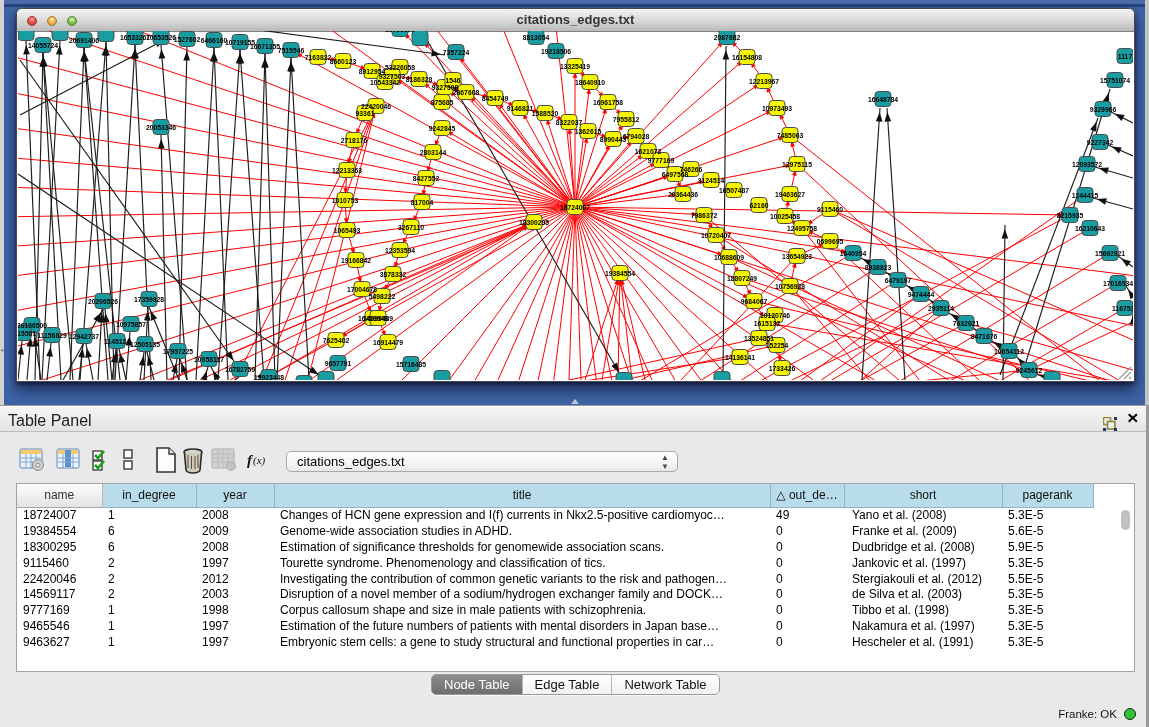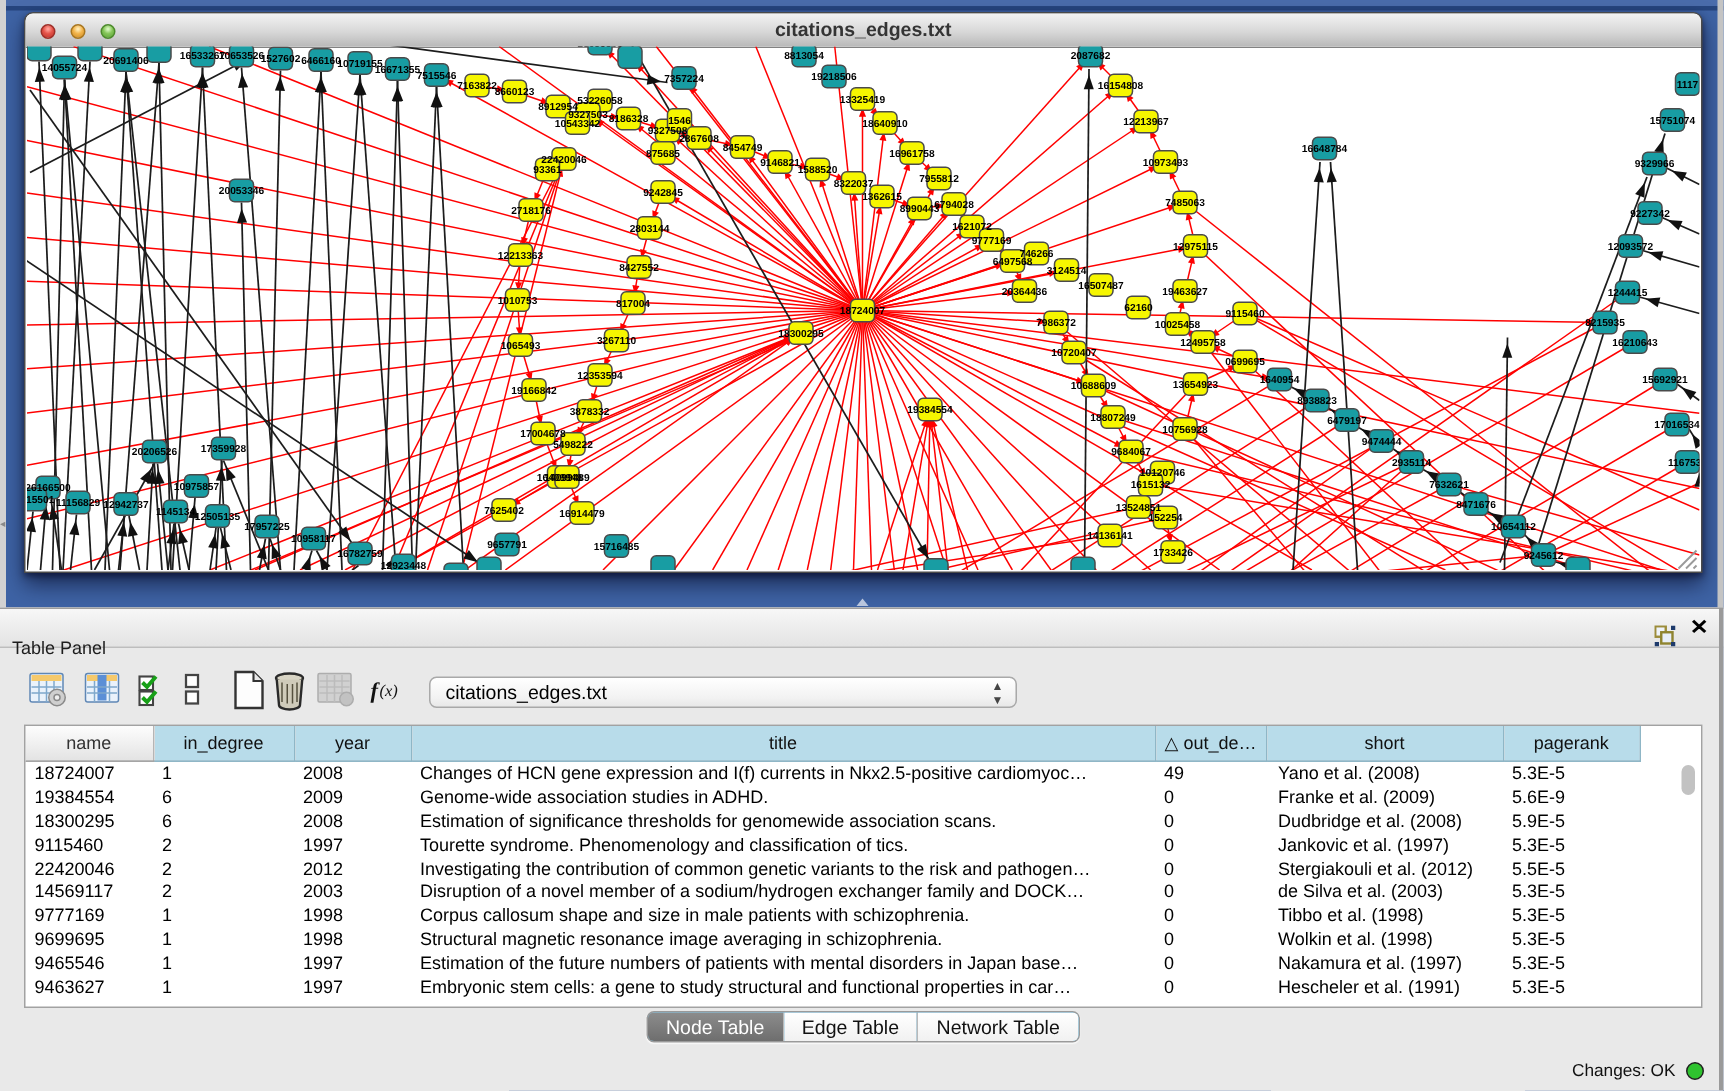--- a/index.html
+++ b/index.html
@@ -25,21 +25,21 @@
 #tl-y { left:46.5px; background:radial-gradient(circle at 50% 30%, #ffe9b0 8%, #f2b44b 45%, #d1922e 90%); border:1px solid #a8761f;}
 #tl-g { left:66.5px; background:radial-gradient(circle at 50% 30%, #d2f4b9 8%, #84c558 45%, #61a83c 90%); border:1px solid #4c8a2b;}
 #collapse { position:absolute; left:0px; top:345px; width:4px; height:10px; color:#8a8a8a;
   font-size:7px; line-height:10px; z-index:6; }
 #divarrow { position:absolute; left:571px; top:399px; width:0; height:0; z-index:6;
   border-left:4px solid transparent; border-right:4px solid transparent; border-bottom:5px solid #b9c6dd; }
 
 #panel { position:absolute; left:0; top:405px; width:1149px; height:322px; background:#e9e9e9; }
 #pheader { position:absolute; left:0; top:0; width:100%; height:27px;
   background:linear-gradient(#f7f7f7,#e3e3e3); border-bottom:1px solid #bdbdbd; border-top:1px solid #9d9d9d; }
-#pheader .t { position:absolute; left:8px; top:19px; font-size:12px; color:#1d1d1d; }
+#pheader .t { position:absolute; left:8px; top:6px; font-size:16px; color:#1d1d1d; }
 #pclose { position:absolute; right:10px; top:3px; font-size:15px; font-weight:bold; color:#000; transform:scaleY(.92); }
 #pfloat { position:absolute; right:32px; top:11px; width:14px; height:14px; }
 #toolbar { position:absolute; left:16px; top:40px; height:36px; }
 .combo { position:absolute; left:286px; top:46px; width:392px; height:21px;
   background:linear-gradient(#fff,#f2f2f2 70%,#e8e8e8); border:1px solid #a9a9a9; border-radius:5px;
   font-size:13px; color:#000; line-height:20px; padding-left:10px; }
 .combo .arr { position:absolute; right:8px; top:1px; font-size:8px; color:#444; line-height:9px; letter-spacing:0; }
 
 #tablewrap { position:absolute; left:16px; top:78px; width:1119px; height:189px;
   background:#fff; border:1px solid #a2a2a2; overflow:hidden; }
@@ -898,21 +898,21 @@
               <td class="c5">Yano et al. (2008)</td>
               <td class="c6">5.3E-5</td>
             </tr>
 <tr>
               <td class="c0">19384554</td>
               <td class="c1">6</td>
               <td class="c2">2009</td>
               <td class="c3">Genome-wide association studies in ADHD.</td>
               <td class="c4">0</td>
               <td class="c5">Franke et al. (2009)</td>
-              <td class="c6">5.6E-9</td>
+              <td class="c6">5.6E-5</td>
             </tr>
 <tr>
               <td class="c0">18300295</td>
               <td class="c1">6</td>
               <td class="c2">2008</td>
               <td class="c3">Estimation of significance thresholds for genomewide association scans.</td>
               <td class="c4">0</td>
               <td class="c5">Dudbridge et al. (2008)</td>
               <td class="c6">5.9E-5</td>
             </tr>
@@ -946,29 +946,20 @@
 <tr>
               <td class="c0">9777169</td>
               <td class="c1">1</td>
               <td class="c2">1998</td>
               <td class="c3">Corpus callosum shape and size in male patients with schizophrenia.</td>
               <td class="c4">0</td>
               <td class="c5">Tibbo et al. (1998)</td>
               <td class="c6">5.3E-5</td>
             </tr>
 <tr>
-              <td class="c0">9699695</td>
-              <td class="c1">1</td>
-              <td class="c2">1998</td>
-              <td class="c3">Structural magnetic resonance image averaging in schizophrenia.</td>
-              <td class="c4">0</td>
-              <td class="c5">Wolkin et al. (1998)</td>
-              <td class="c6">5.3E-5</td>
-            </tr>
-<tr>
               <td class="c0">9465546</td>
               <td class="c1">1</td>
               <td class="c2">1997</td>
               <td class="c3">Estimation of the future numbers of patients with mental disorders in Japan base…</td>
               <td class="c4">0</td>
               <td class="c5">Nakamura et al. (1997)</td>
               <td class="c6">5.3E-5</td>
             </tr>
 <tr>
               <td class="c0">9463627</td>
@@ -981,16 +972,16 @@
             </tr>
         </tbody>
       </table>
       <div style="position:absolute; right:4px; top:26px; width:9px; height:20px; border-radius:5px; background:#c2c2c2;"></div>
     </div>
     <div id="tabs">
       <div class="tab sel">Node Table</div>
         <div class="tab">Edge Table</div>
         <div class="tab">Network Table</div>
     </div>
-    <div id="status">Changes: OK</div>
+    <div id="status">Franke: OK</div>
     <div id="rstrip2"></div>
     <div id="memdot"></div>
   </div>
 </div>
 </body></html>

